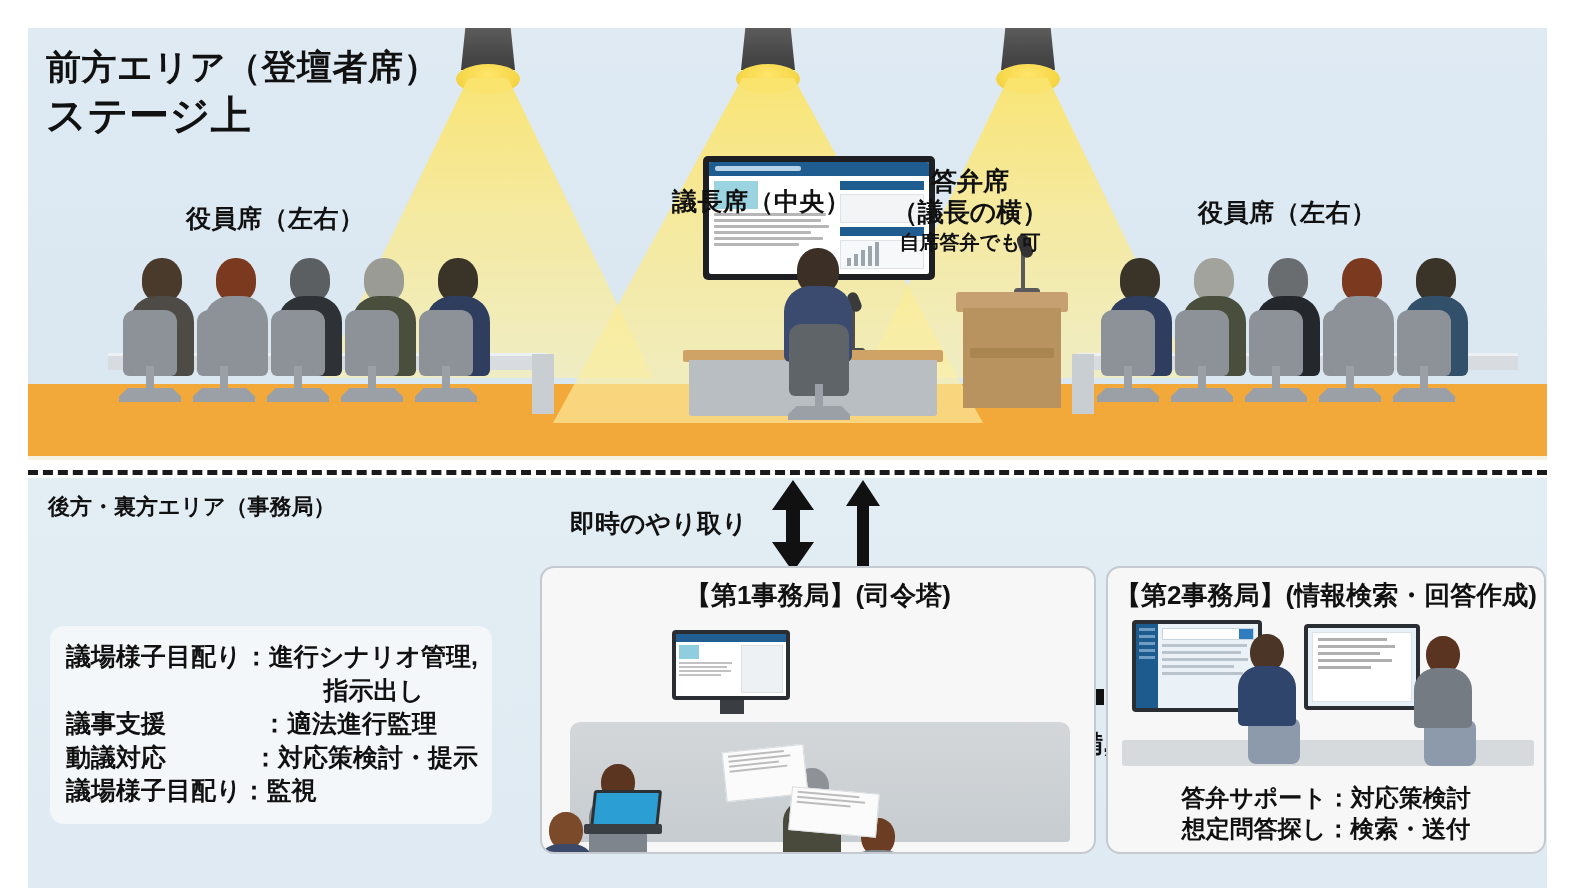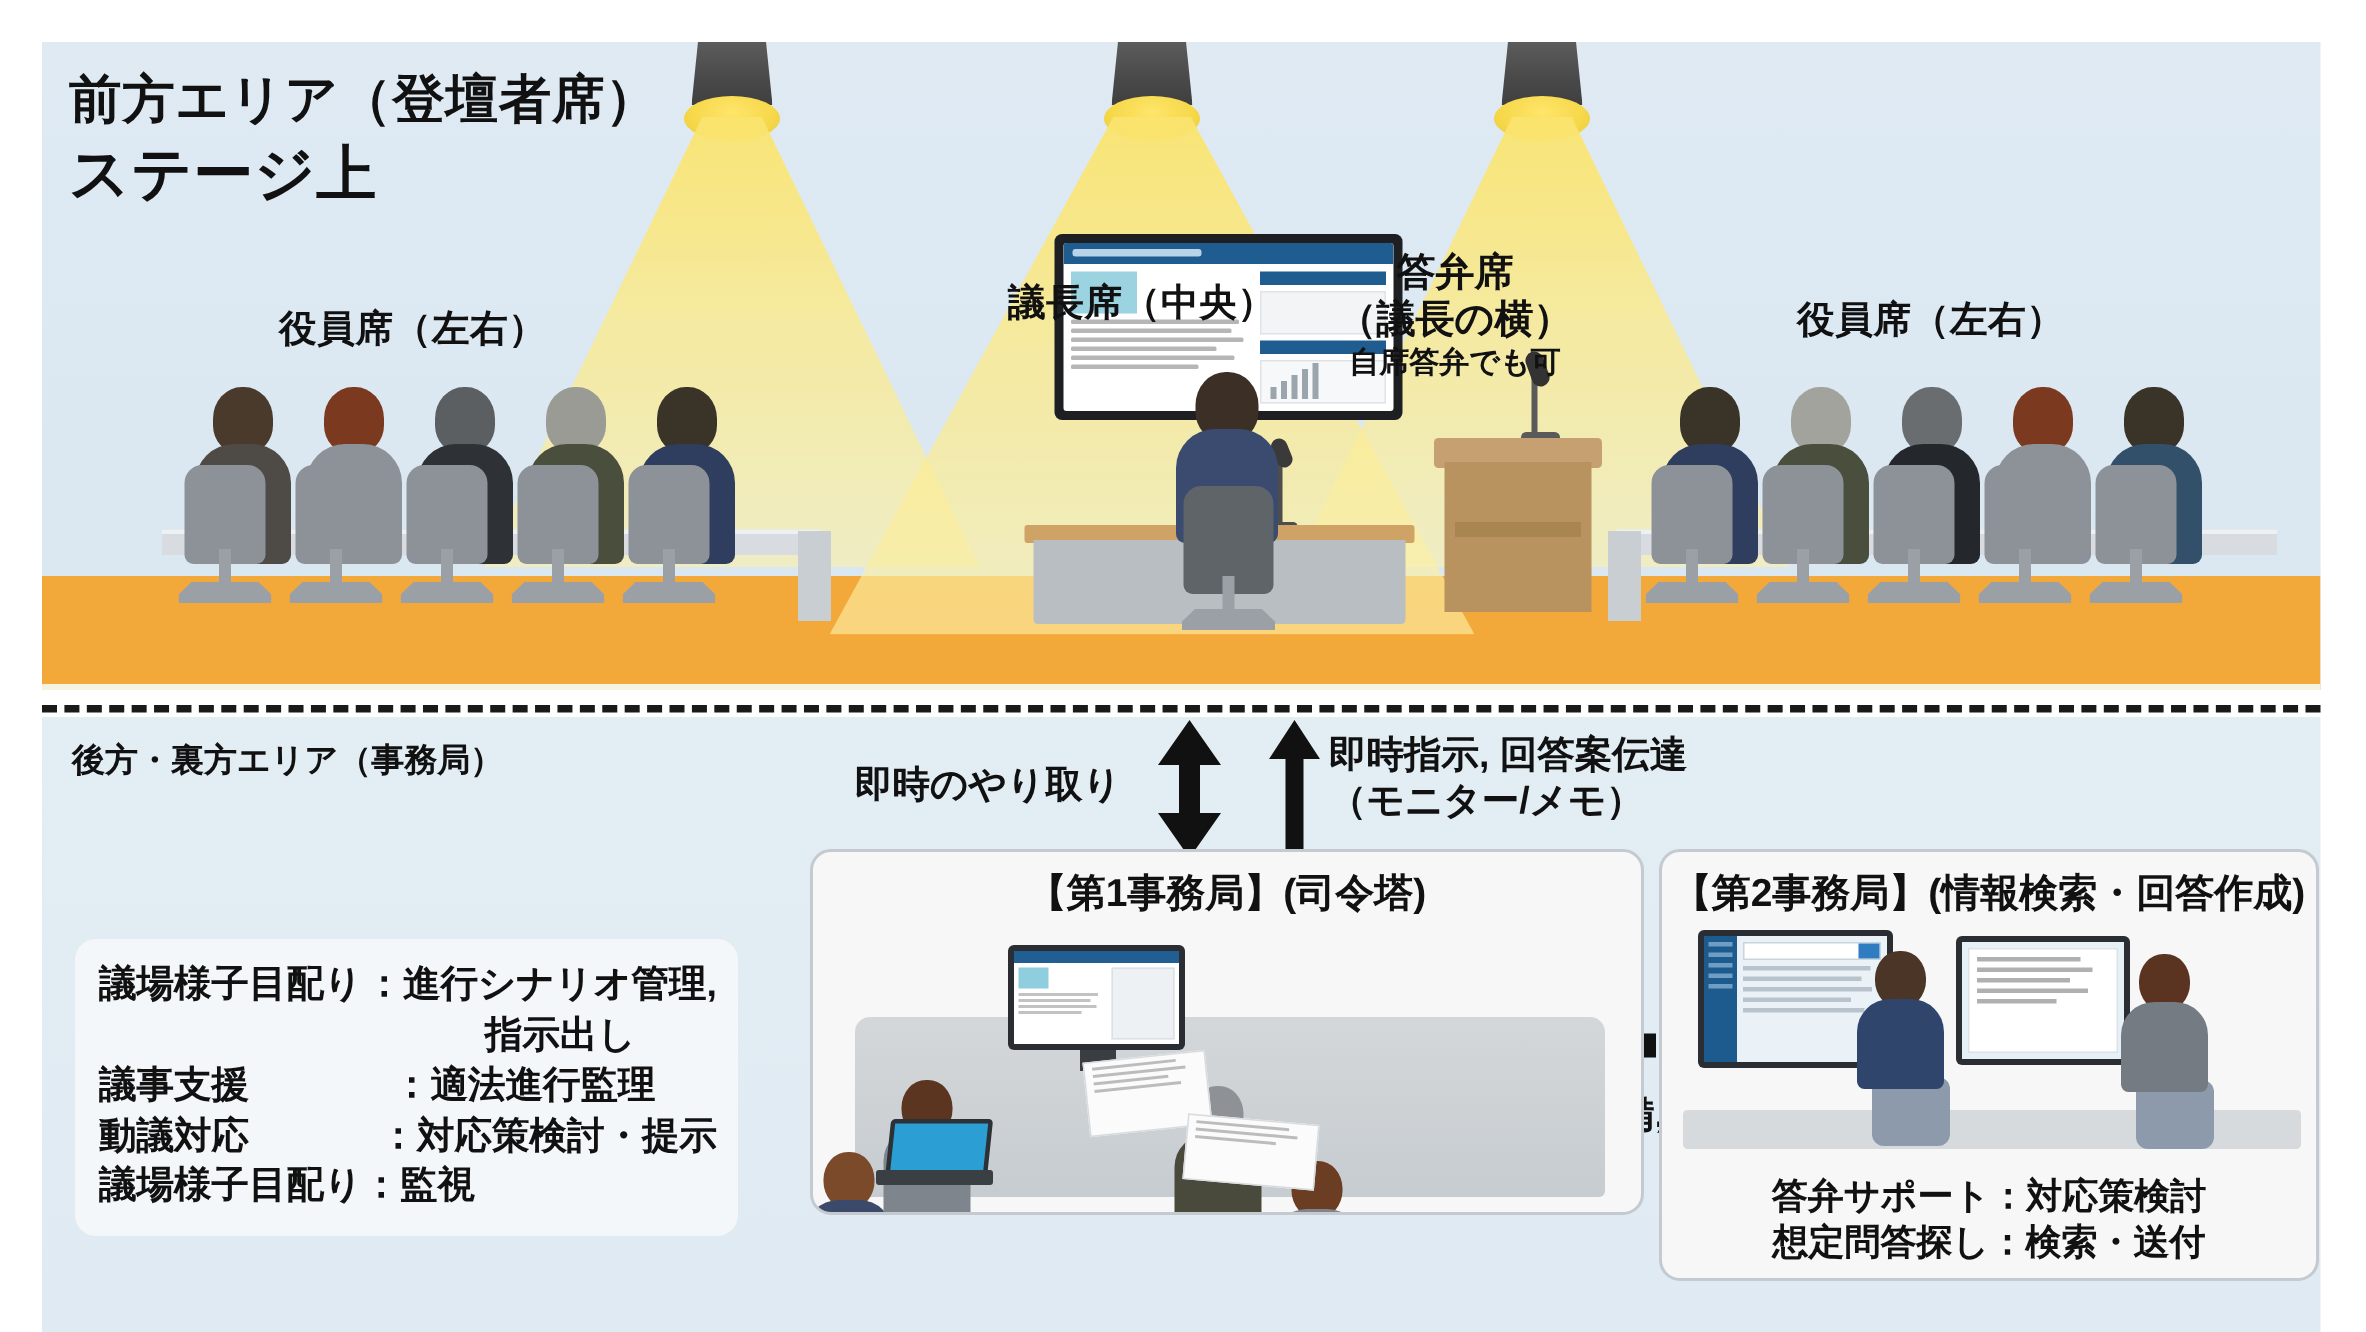--- a/index.html
+++ b/index.html
@@ -158,21 +158,21 @@
 
   
   .office-box{
     position:absolute;background:#f6f7f6;border:2px solid #c4cad0;border-radius:14px;
     box-sizing:border-box;overflow:hidden;
   }
   .office-title{
     position:absolute;left:0;top:10px;width:100%;text-align:center;
     font-size:26px;font-weight:800;color:#111;white-space:nowrap;
   }
-  #office1{left:512px;top:88px;width:556px;height:244px;}
+  #office1{left:512px;top:88px;width:556px;height:288px;}
   #office2{left:1078px;top:88px;width:440px;height:288px;}
   .office2-lines{
     position:absolute;left:0;bottom:8px;width:100%;text-align:center;
     font-size:24px;font-weight:800;line-height:1.3;white-space:nowrap;
   }
 
   
   .o1-table{
     position:absolute;left:28px;bottom:10px;width:500px;height:120px;
     background:linear-gradient(180deg,#d3d7da 0%,#c7ccd0 100%);
@@ -461,24 +461,20 @@
       <polygon points="23,0 44,30 30,30 30,62 44,62 23,92 2,62 16,62 16,30 2,30" fill="#111"></polygon>
     </svg>
     <svg class="arrow-up" viewBox="0 0 34 92">
       <polygon points="17,0 34,26 23,26 23,92 11,92 11,26 0,26" fill="#111"></polygon>
     </svg>
     <svg class="arrow-left" viewBox="0 0 178 46">
       <polygon points="0,23 44,0 44,15 178,15 178,31 44,31 44,46" fill="#111"></polygon>
     </svg>
 
     <div class="arr-lbl" id="lbl-exchange">即時のやり取り</div>
-    <div class="arr-lbl" id="lbl-instruct">
-      <div>即時指示, 回答案伝達</div>
-      <div>（モニター/メモ）</div>
-    </div>
     <div class="arr-lbl" id="lbl-prepare">
       <div>回答・情報準備,</div>
       <div>集約</div>
     </div>
 
     <div class="office-box" id="office1">
       <div class="office-title">【第1事務局】(司令塔)</div>
 
       <div class="o1-table"></div>
 

